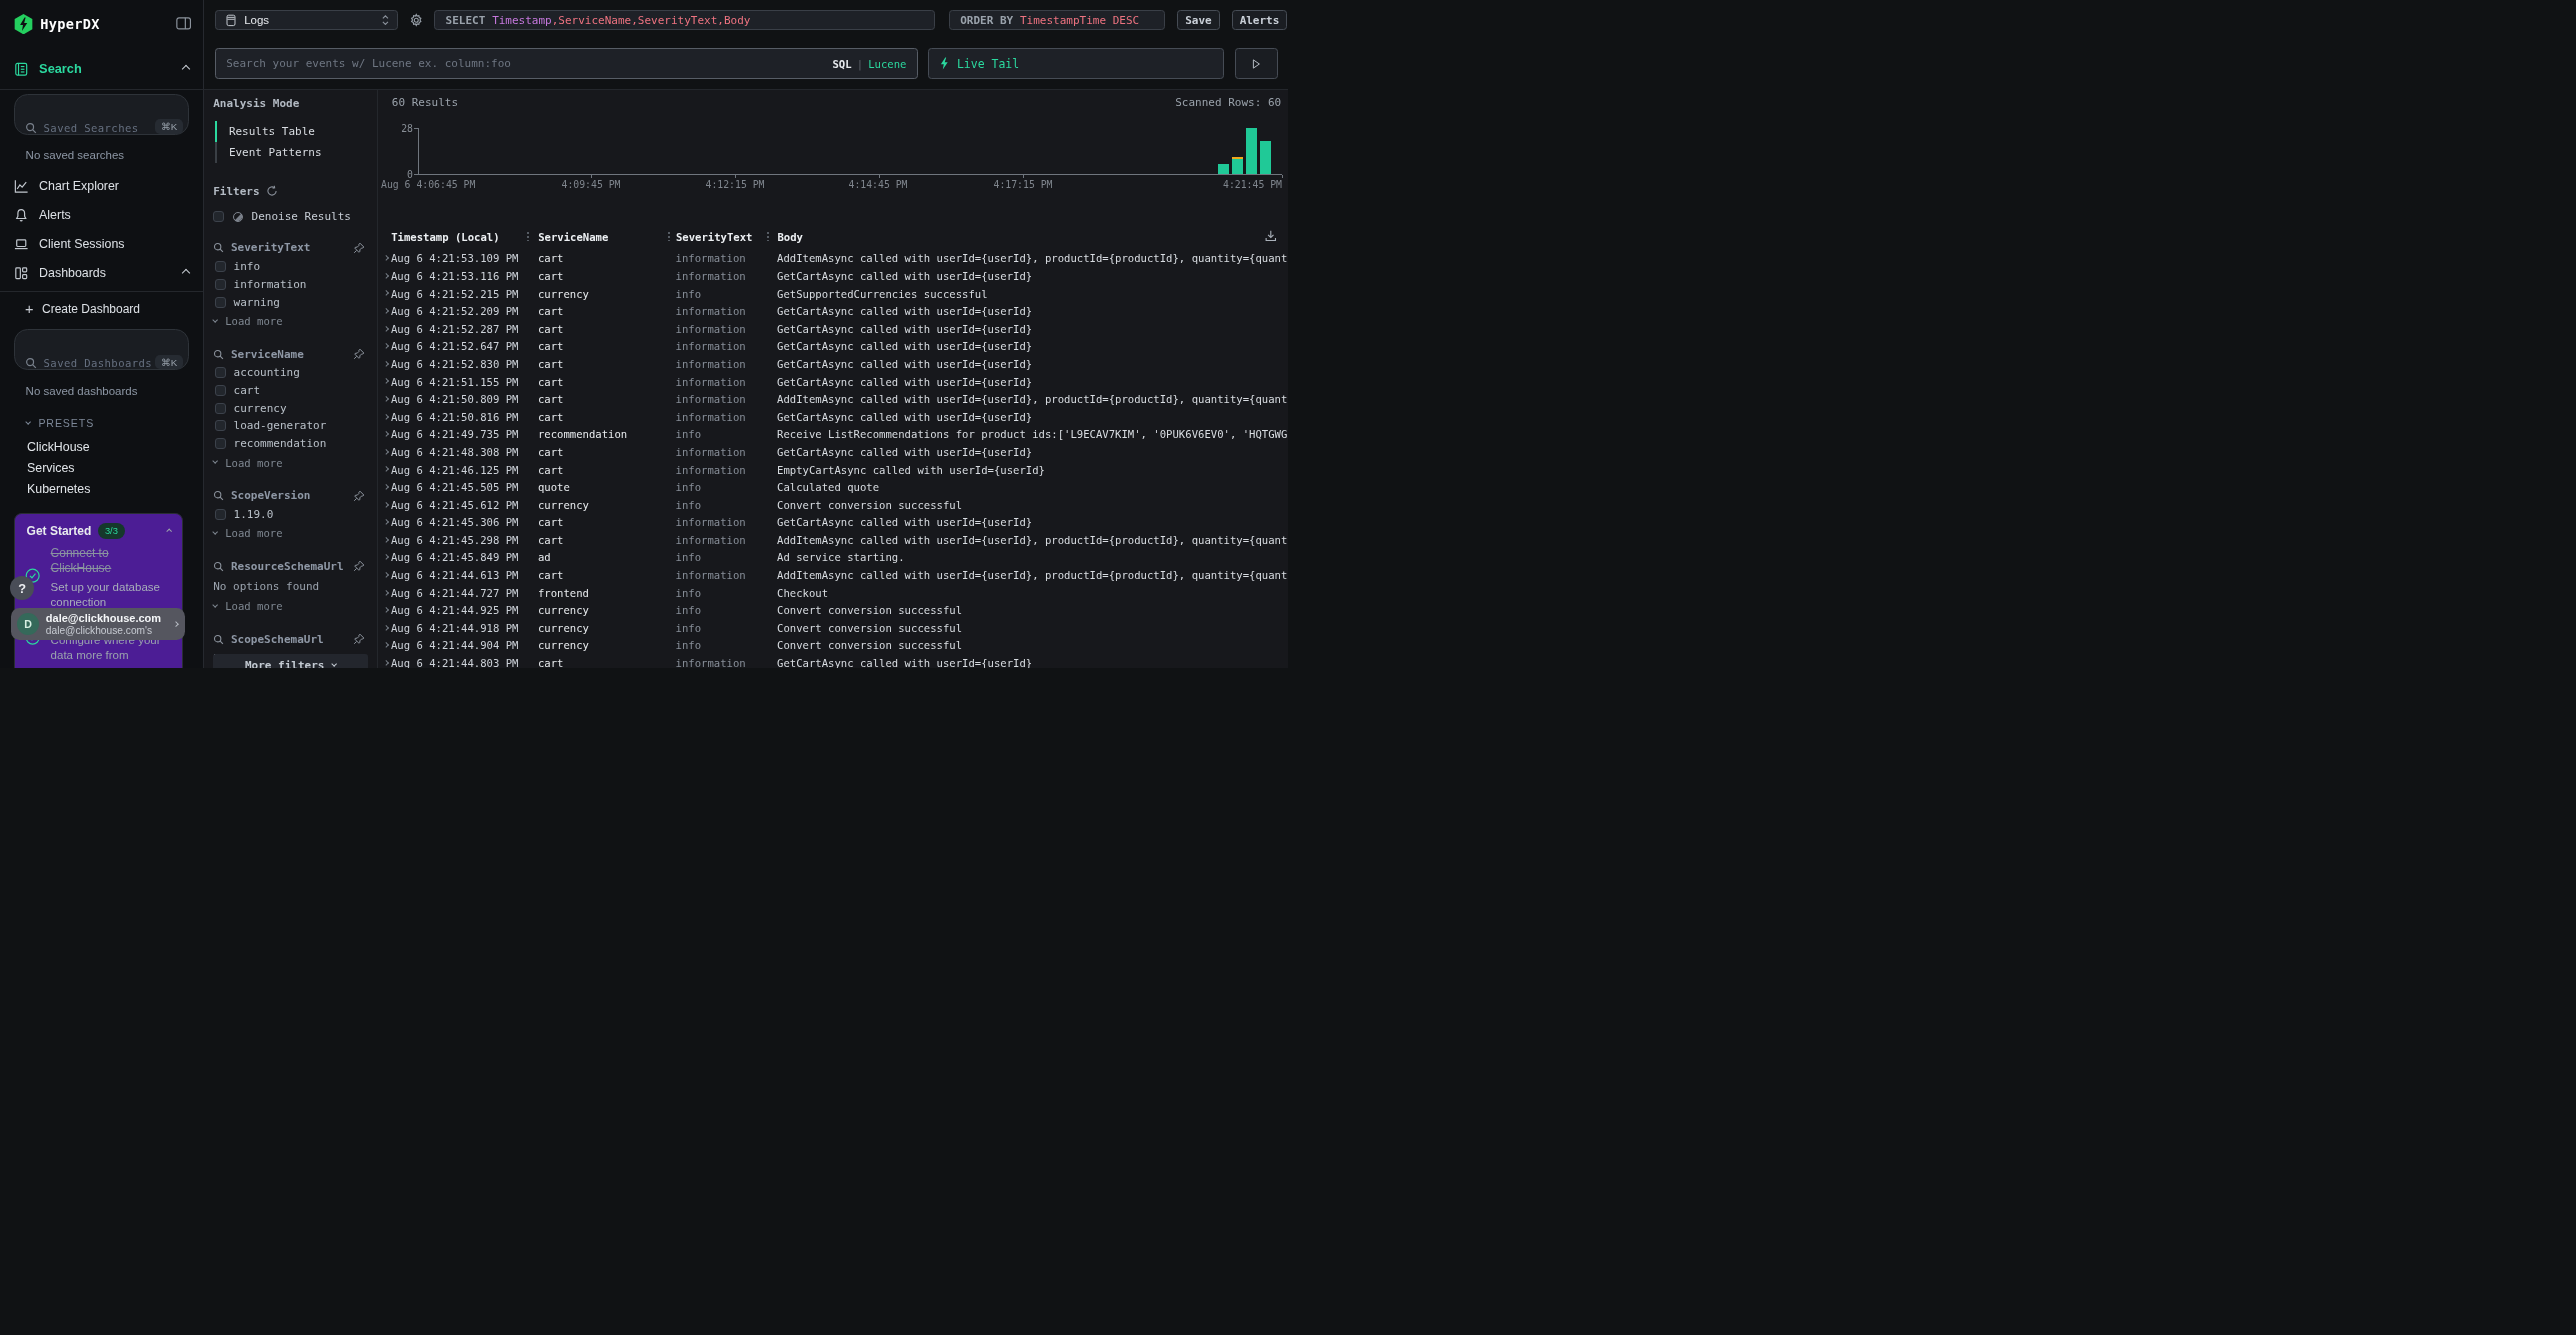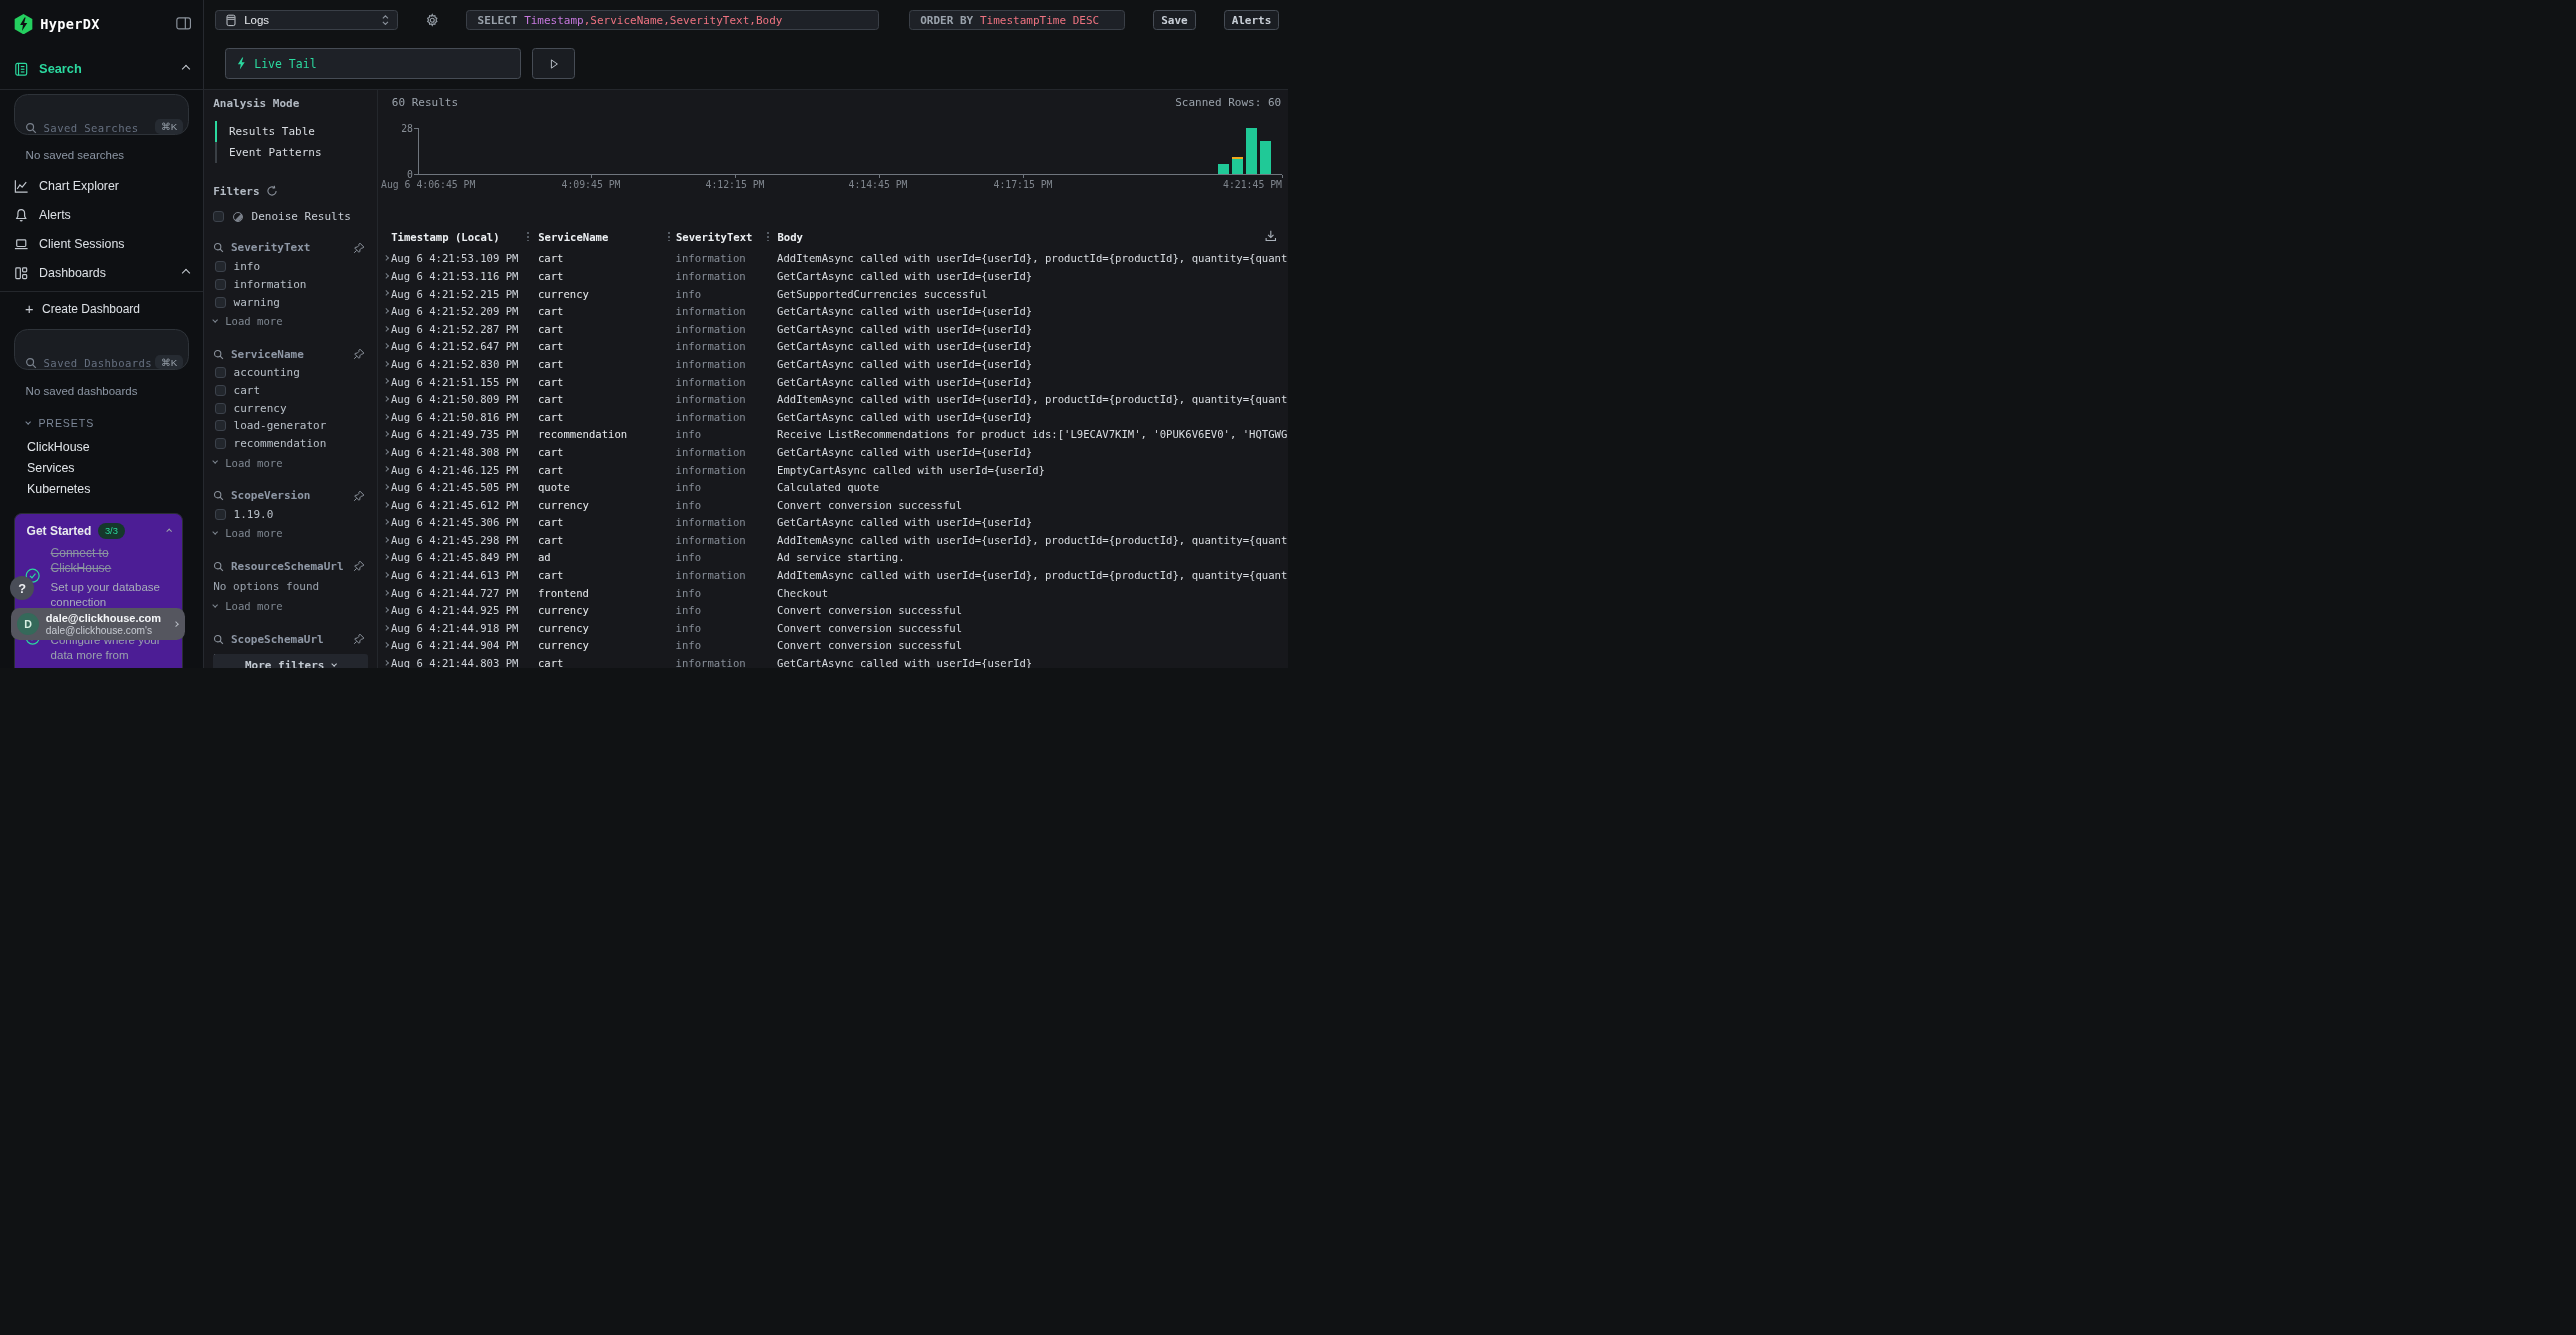--- a/index.html
+++ b/index.html
@@ -72,21 +72,21 @@
 
   .user-chip { position:absolute; left:11px; top:608px; width:174px; height:31.5px; background:#55565f; border-radius:8.5px; display:flex; align-items:center; padding:0 6.8px 0 6px; z-index:4; cursor:pointer; }
   .avatar { width:22px; height:22px; border-radius:50%; background:#35695a; color:#d7f0e3; font-weight:bold; font-size:10.6px; display:flex; align-items:center; justify-content:center; flex:none; }
   .user-meta { margin-left:6.8px; overflow:hidden; }
   .user-name { font-weight:bold; font-size:11px; color:#f4f6f8; white-space:nowrap; }
   .user-sub { font-size:10.2px; color:#c7cbd2; white-space:nowrap; margin-top:0.9px; }
   .user-chip .tail { margin-left:auto; color:#b9bec6; }
 
   
   .topbar { position:absolute; left:203px; top:0; width:1085px; height:89px; z-index:1; }
-  .tb-row1 { position:absolute; left:12px; right:9px; top:10.2px; height:20px; display:flex; align-items:center;gap:16px; }
+  .tb-row1 { position:absolute; left:12px; right:1px; top:10.2px; height:20px; display:flex; align-items:center; }
   .tb-row2 { position:absolute; left:12px; right:10.2px; top:48px; height:31px; display:flex; align-items:center; }
 
   .box { background:#1e2127; border:0.9px solid #3a3f47; border-radius:3.4px; height:100%; display:flex; align-items:center; }
   .src-select { width:183px; padding:0 8.5px; cursor:pointer; }
   .src-select .lbl { margin-left:7.7px; font-size:11.5px; color:#e6e9ed; }
   .updown { margin-left:auto; display:flex; flex-direction:column; gap:1.7px; color:#8b929c; }
   .gear-btn { width:27px; display:flex; justify-content:center; color:#9aa2ab; font-size:14.5px; cursor:pointer; margin:0 5.1px 0 4.3px; }
   .code-box { flex:1; padding:0 10.2px; font-family:"DejaVu Sans Mono", monospace; font-size:11px; white-space:nowrap; overflow:hidden; cursor:text; }
   .kw { color:#9aa2ab; font-weight:bold; margin-right:6.8px; }
   .code-purple { color:#c678dd; }
@@ -368,20 +368,26 @@
     </div>
     <div class="box code-box orderby-box">
       <span class="kw">ORDER BY</span>
         <span class="code-red">TimestampTime DESC</span>
     </div>
     <div class="btn save-btn">Save</div>
     <div class="btn alerts-btn">Alerts</div>
   </div>
 
   <div class="tb-row2">
+    <div class="box search-box">
+      <span class="search-ph">Search your events w/ Lucene ex. column:foo</span>
+      <span class="mode-toggle">
+        <span class="mode-sql">SQL</span><span class="mode-div">|</span><span class="mode-lucene">Lucene</span>
+      </span>
+    </div>
     <div class="btn livetail-btn">
       <span>
         <svg width="10.2" height="12.8" viewBox="0 0 12 16">
             <path d="M7.5 0.5 L2 9 h3.6 L4.4 15.5 L10.5 6.5 H6.8 L8.6 0.5 Z" fill="#2bd99f"></path>
           </svg>
       </span>
       <span class="lbl">Live Tail</span>
     </div>
     <div class="btn play-btn">
       <svg width="12" height="12" viewBox="0 0 16 16" fill="none" stroke="#b9bfc7" stroke-width="1.3">

